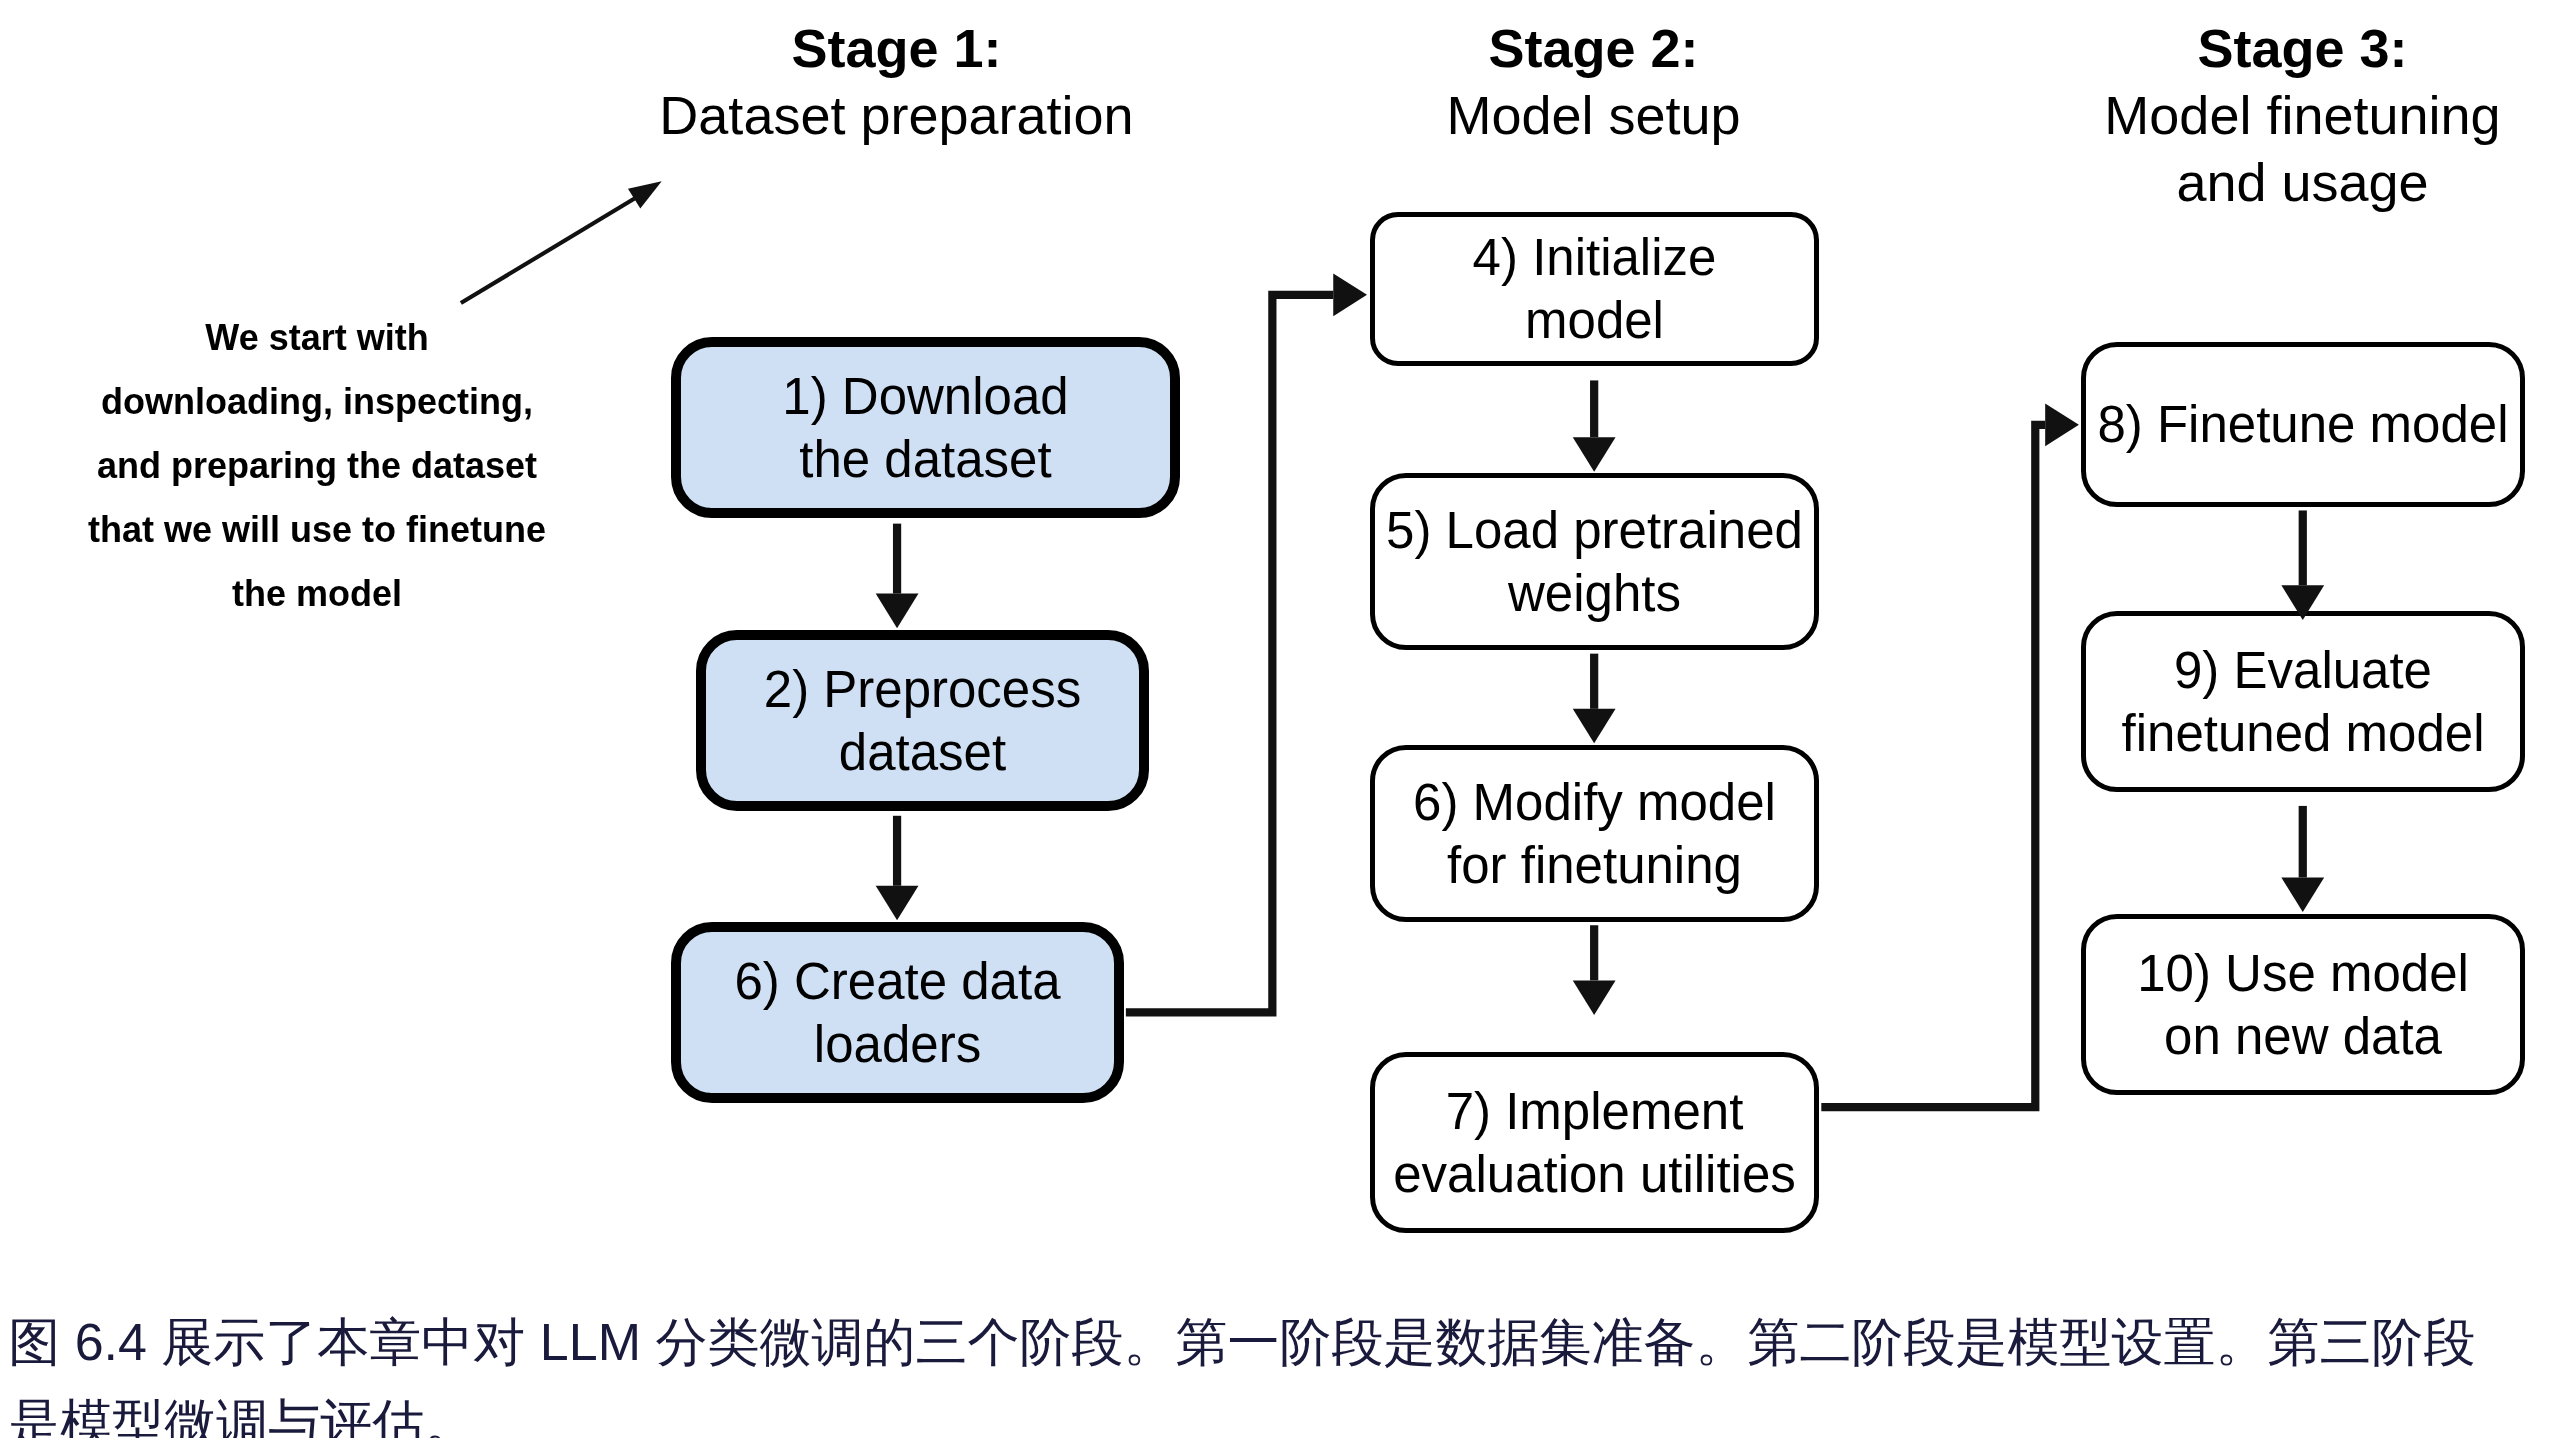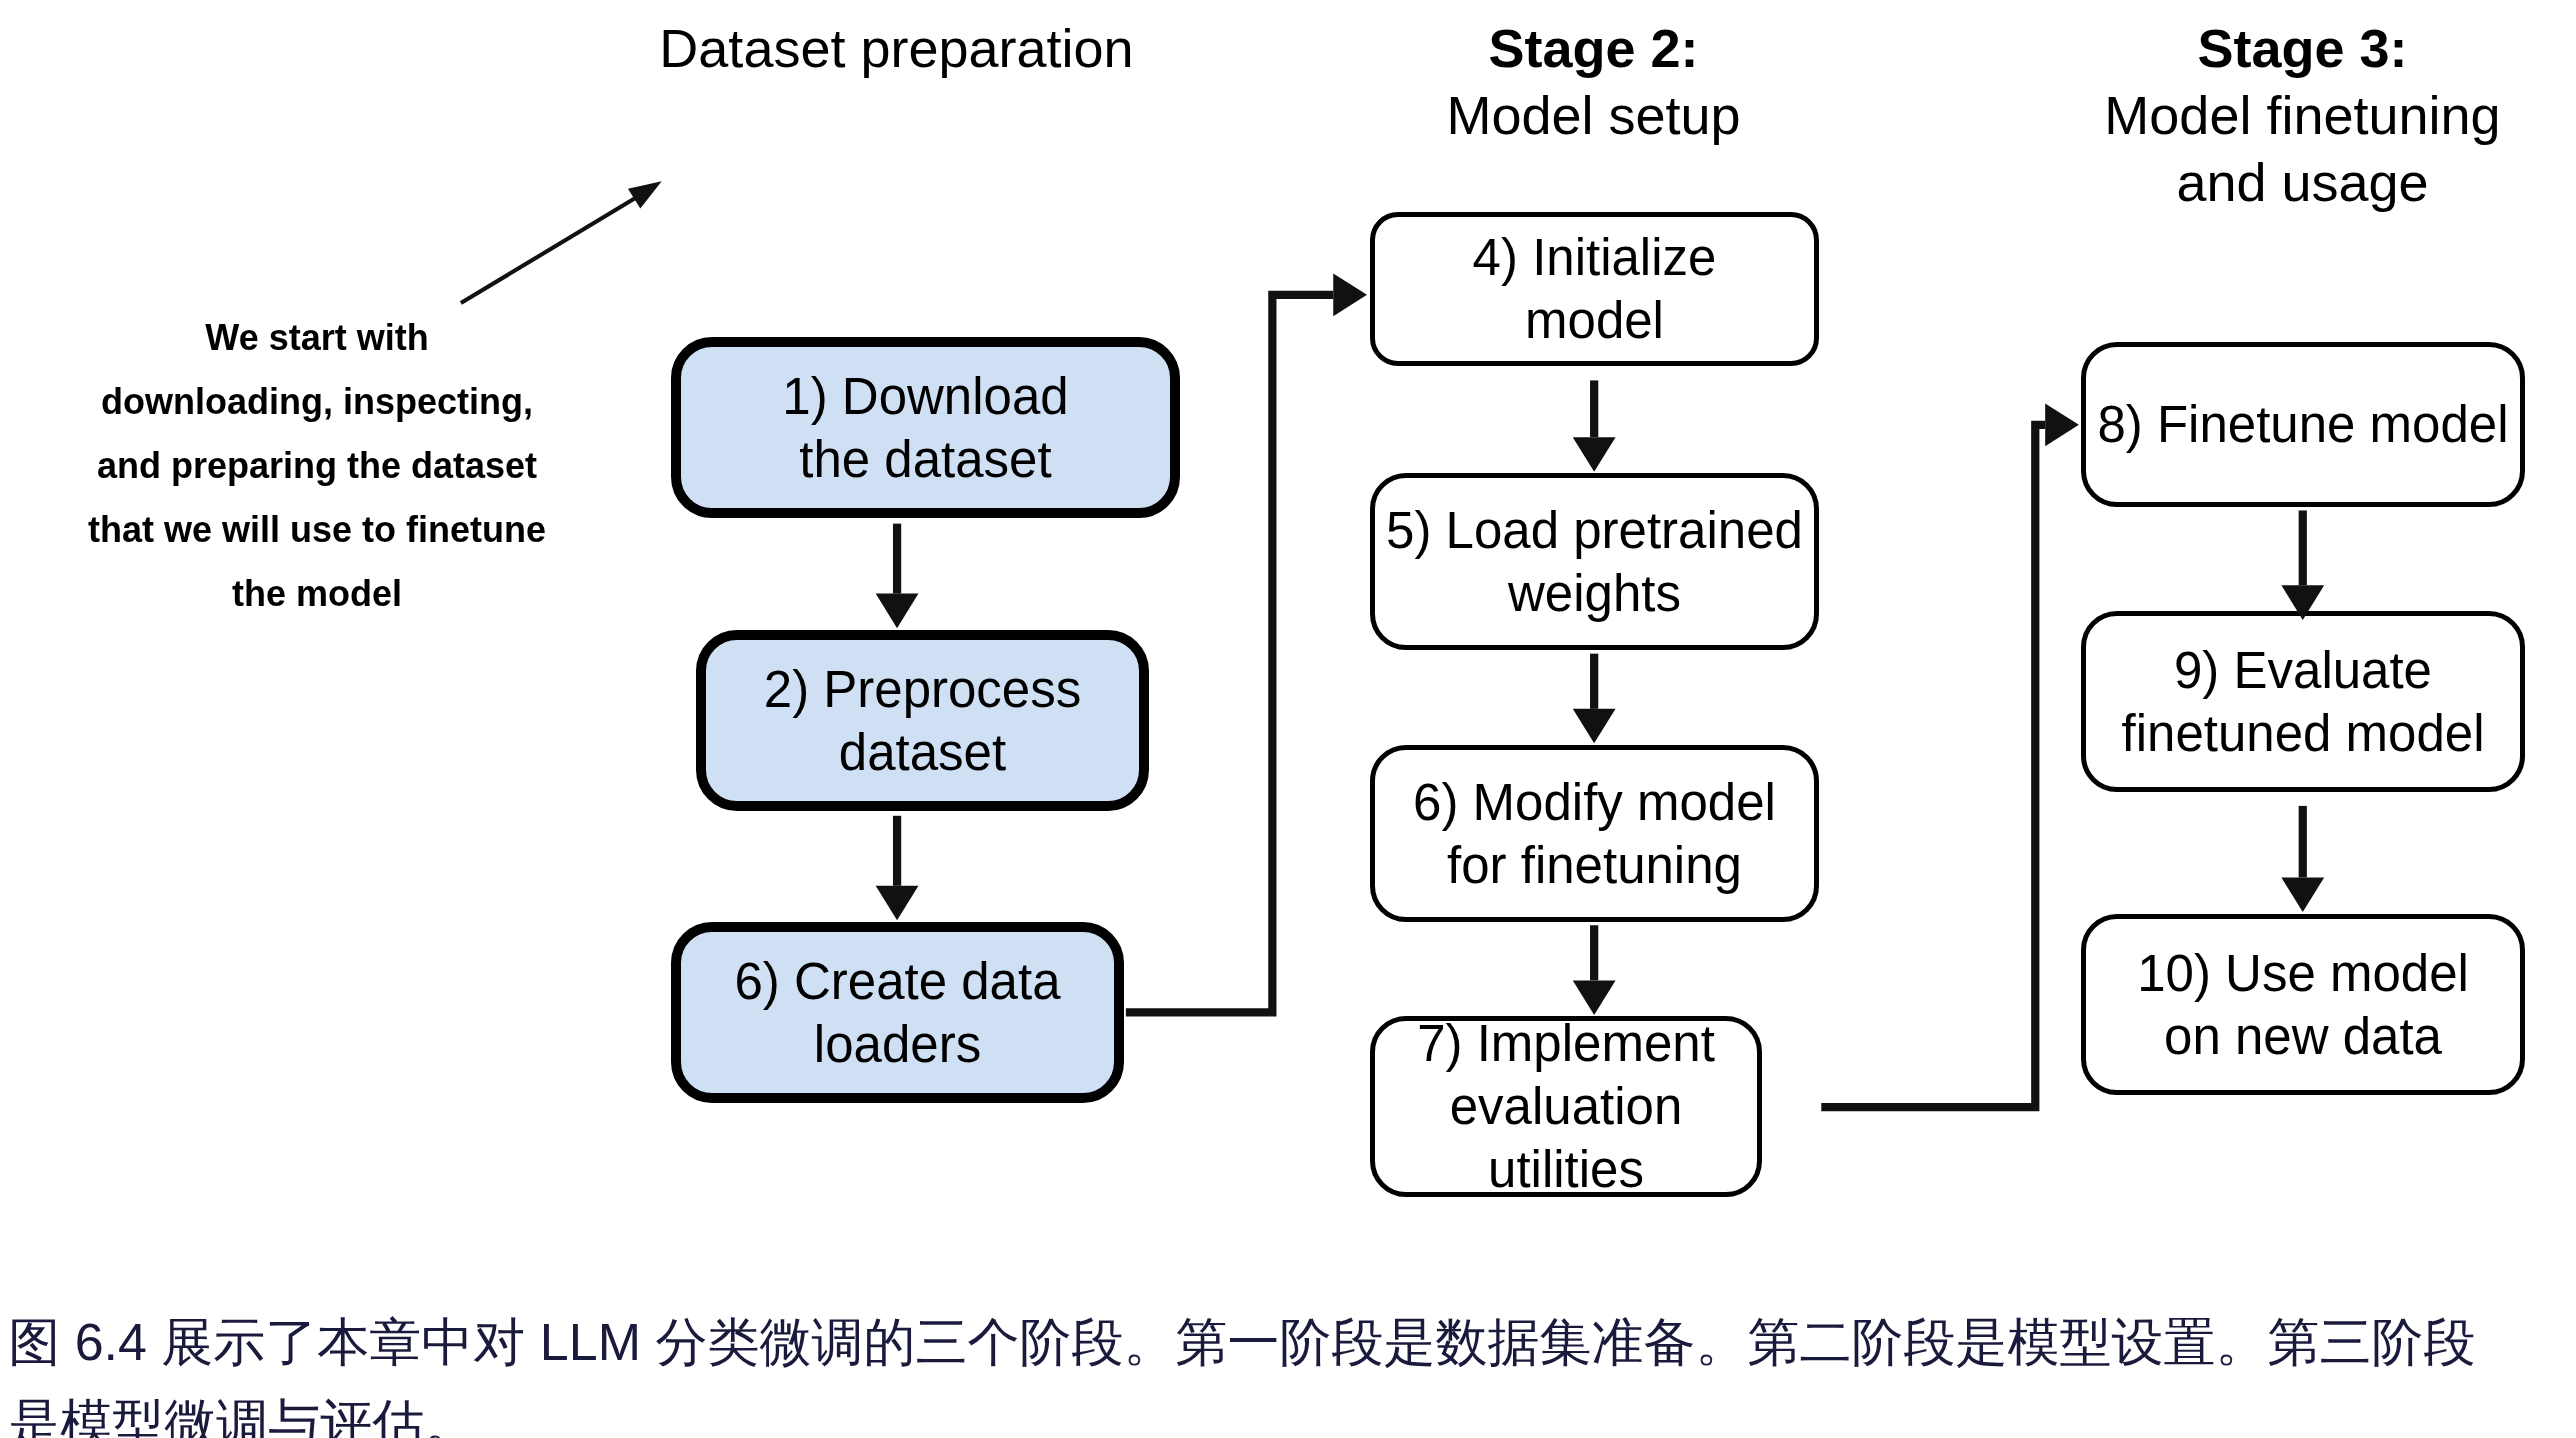--- a/index.html
+++ b/index.html
@@ -35,40 +35,41 @@
   .fbox.blue{background:var(--box-blue);border-width:10px;border-radius:41px;}
 
   
   #box1{left:671px;top:337px;width:509px;height:181px;}
   #box2{left:671px;top:630px;width:453px;height:181px;margin-left:25px;}
   #box3{left:671px;top:922px;width:453px;height:181px;}
   
   #box4{left:1370px;top:212px;width:449px;height:154px;border-radius:28px;}
   #box5{left:1370px;top:473px;width:449px;height:177px;}
   #box6{left:1370px;top:745px;width:449px;height:177px;}
-  #box7{left:1370px;top:1016px;width:392px;height:181px;}
+  #box7{left:1370px;top:1052px;width:449px;height:181px;}
   
   #box8{left:2081px;top:342px;width:444px;height:165px;}
   #box9{left:2081px;top:611px;width:444px;height:181px;}
   #box10{left:2081px;top:914px;width:444px;height:181px;}
 
   #arrow-layer{position:absolute;left:0;top:0;width:2576px;height:1439px;pointer-events:none;}
   #arrow-layer .shaft{stroke:var(--ink);stroke-width:10;fill:none;}
   #arrow-layer .thin-shaft{stroke:var(--ink);stroke-width:5;fill:none;}
   #arrow-layer .head{fill:var(--ink);stroke:none;}
 
   .caption{
     position:absolute;left:8.2px;top:1302px;width:2564px;
     font-size:52px;line-height:81px;color:var(--caption-text);white-space:pre-line;
   }
 </style>
 </head>
 <body>
 
 <div class="stage-title" id="stage1-title">
+  <span class="t-bold">Stage 1:</span>
   <span class="t-rest">Dataset preparation</span>
 </div>
 <div class="stage-title" id="stage2-title">
   <span class="t-bold">Stage 2:</span>
   <span class="t-rest">Model setup</span>
 </div>
 <div class="stage-title" id="stage3-title">
   <span class="t-bold">Stage 3:</span>
   <span class="t-rest">Model finetuning
 and usage</span>

